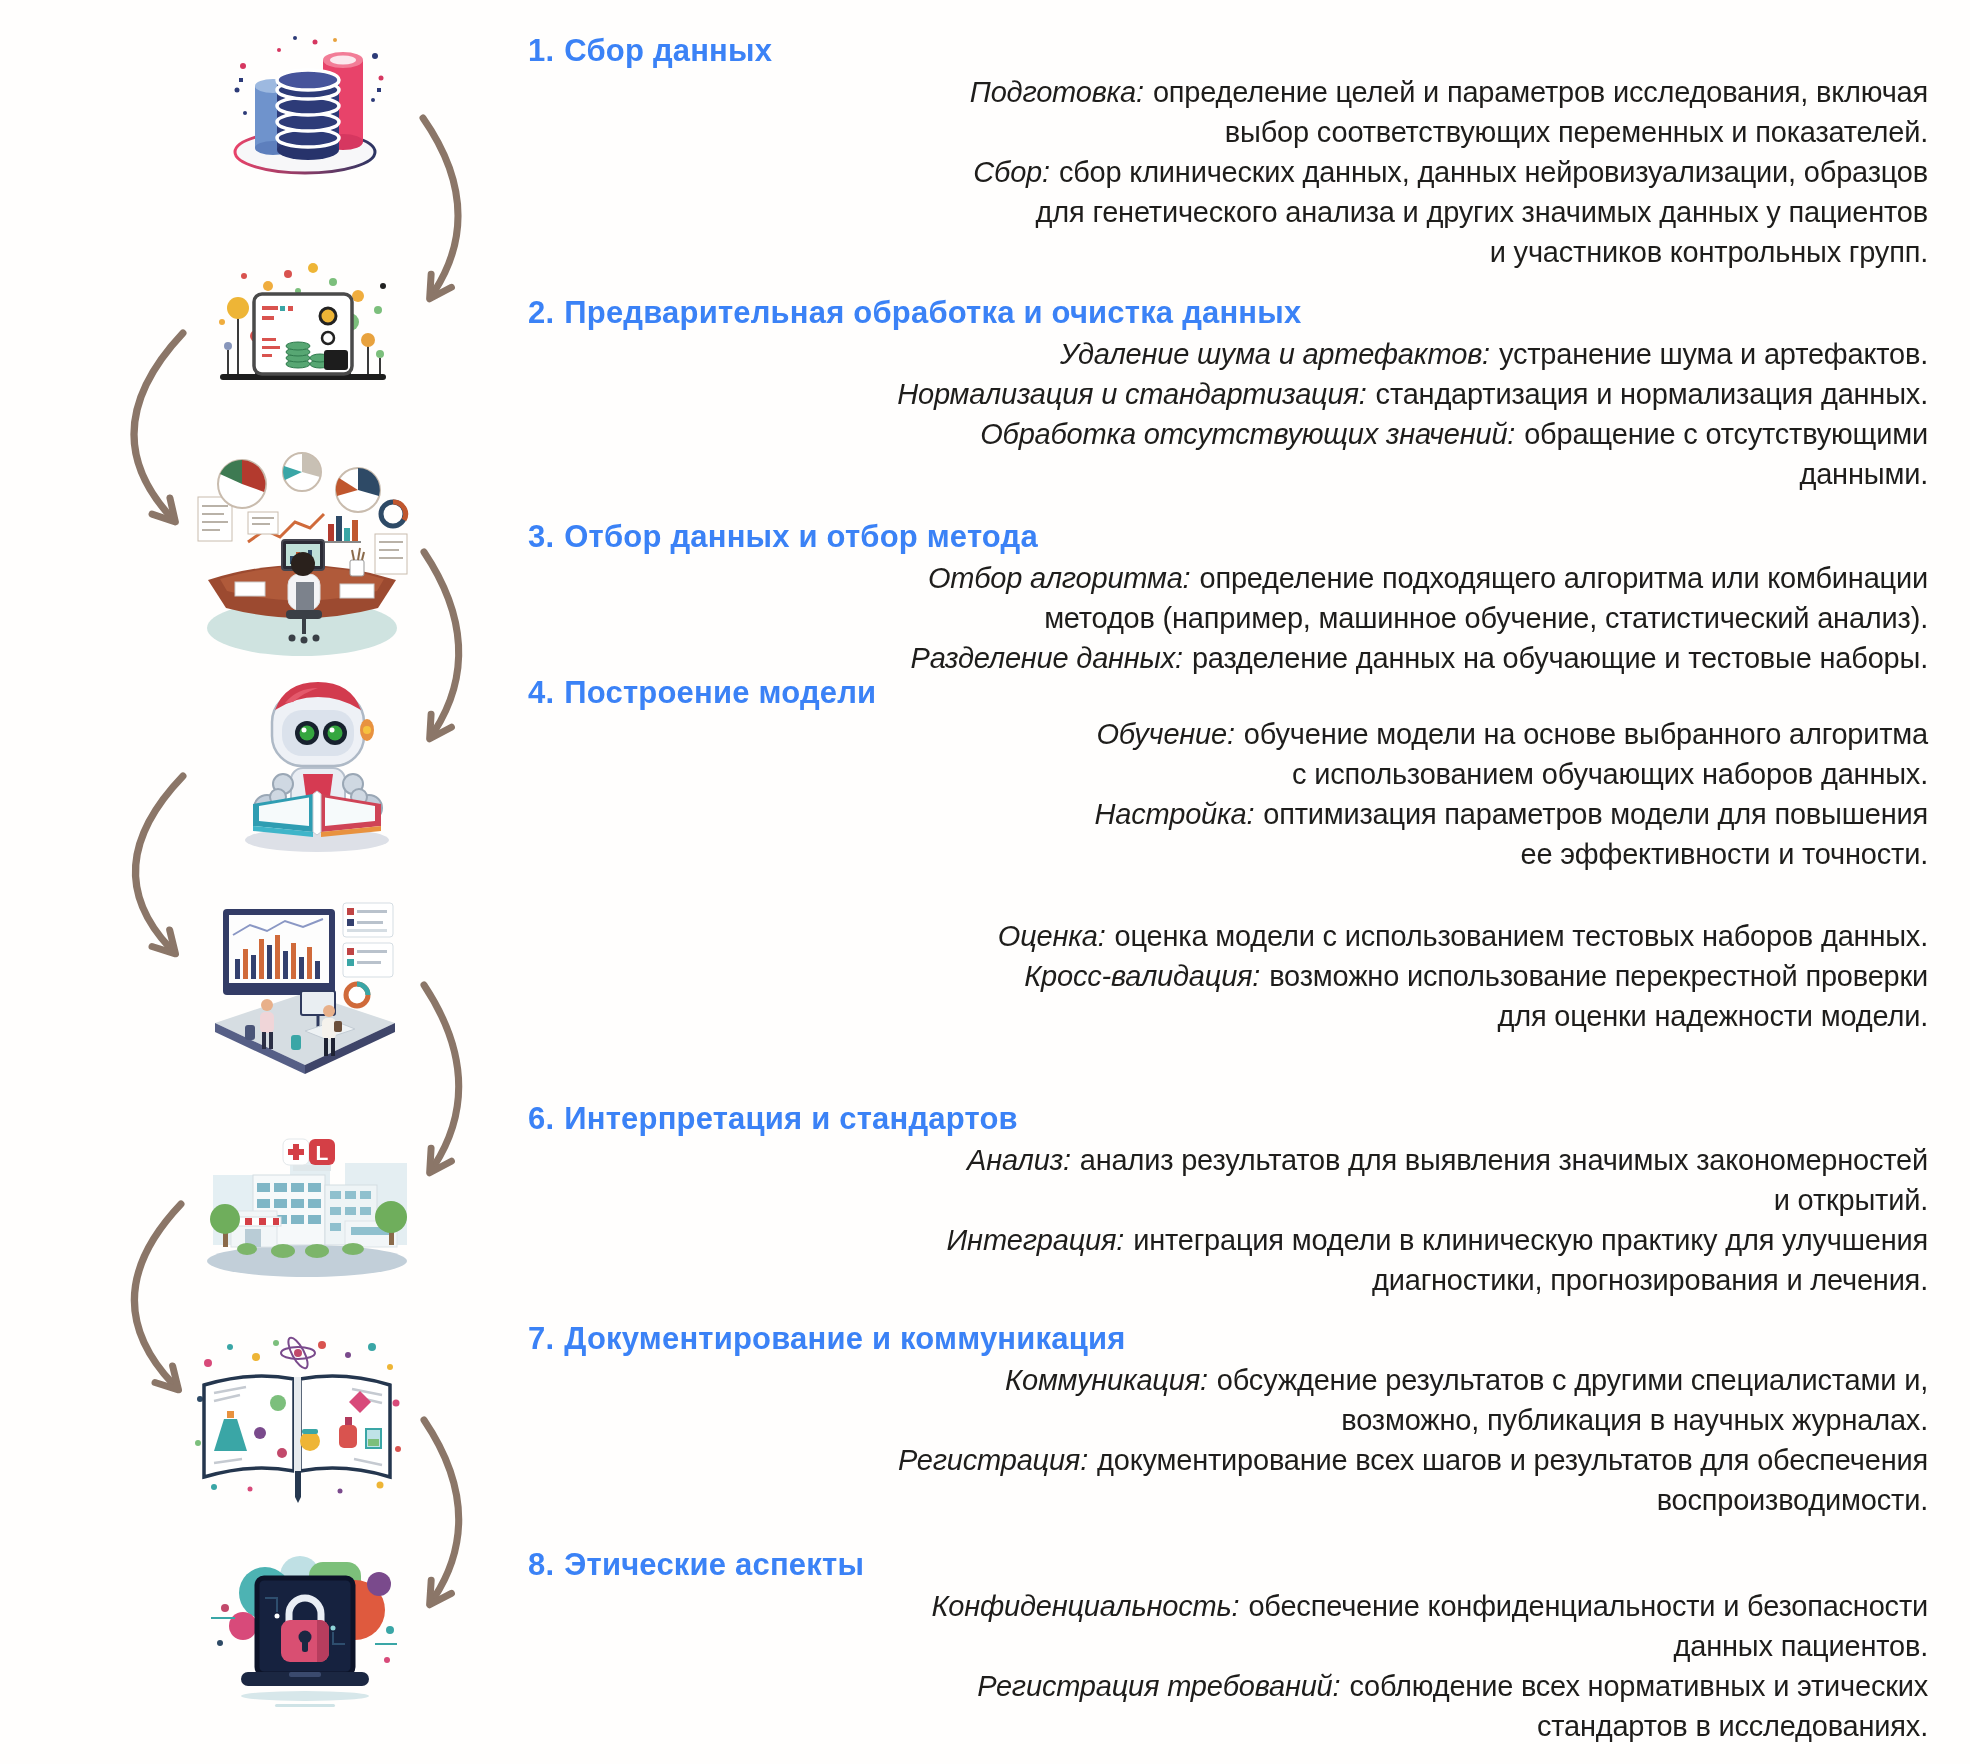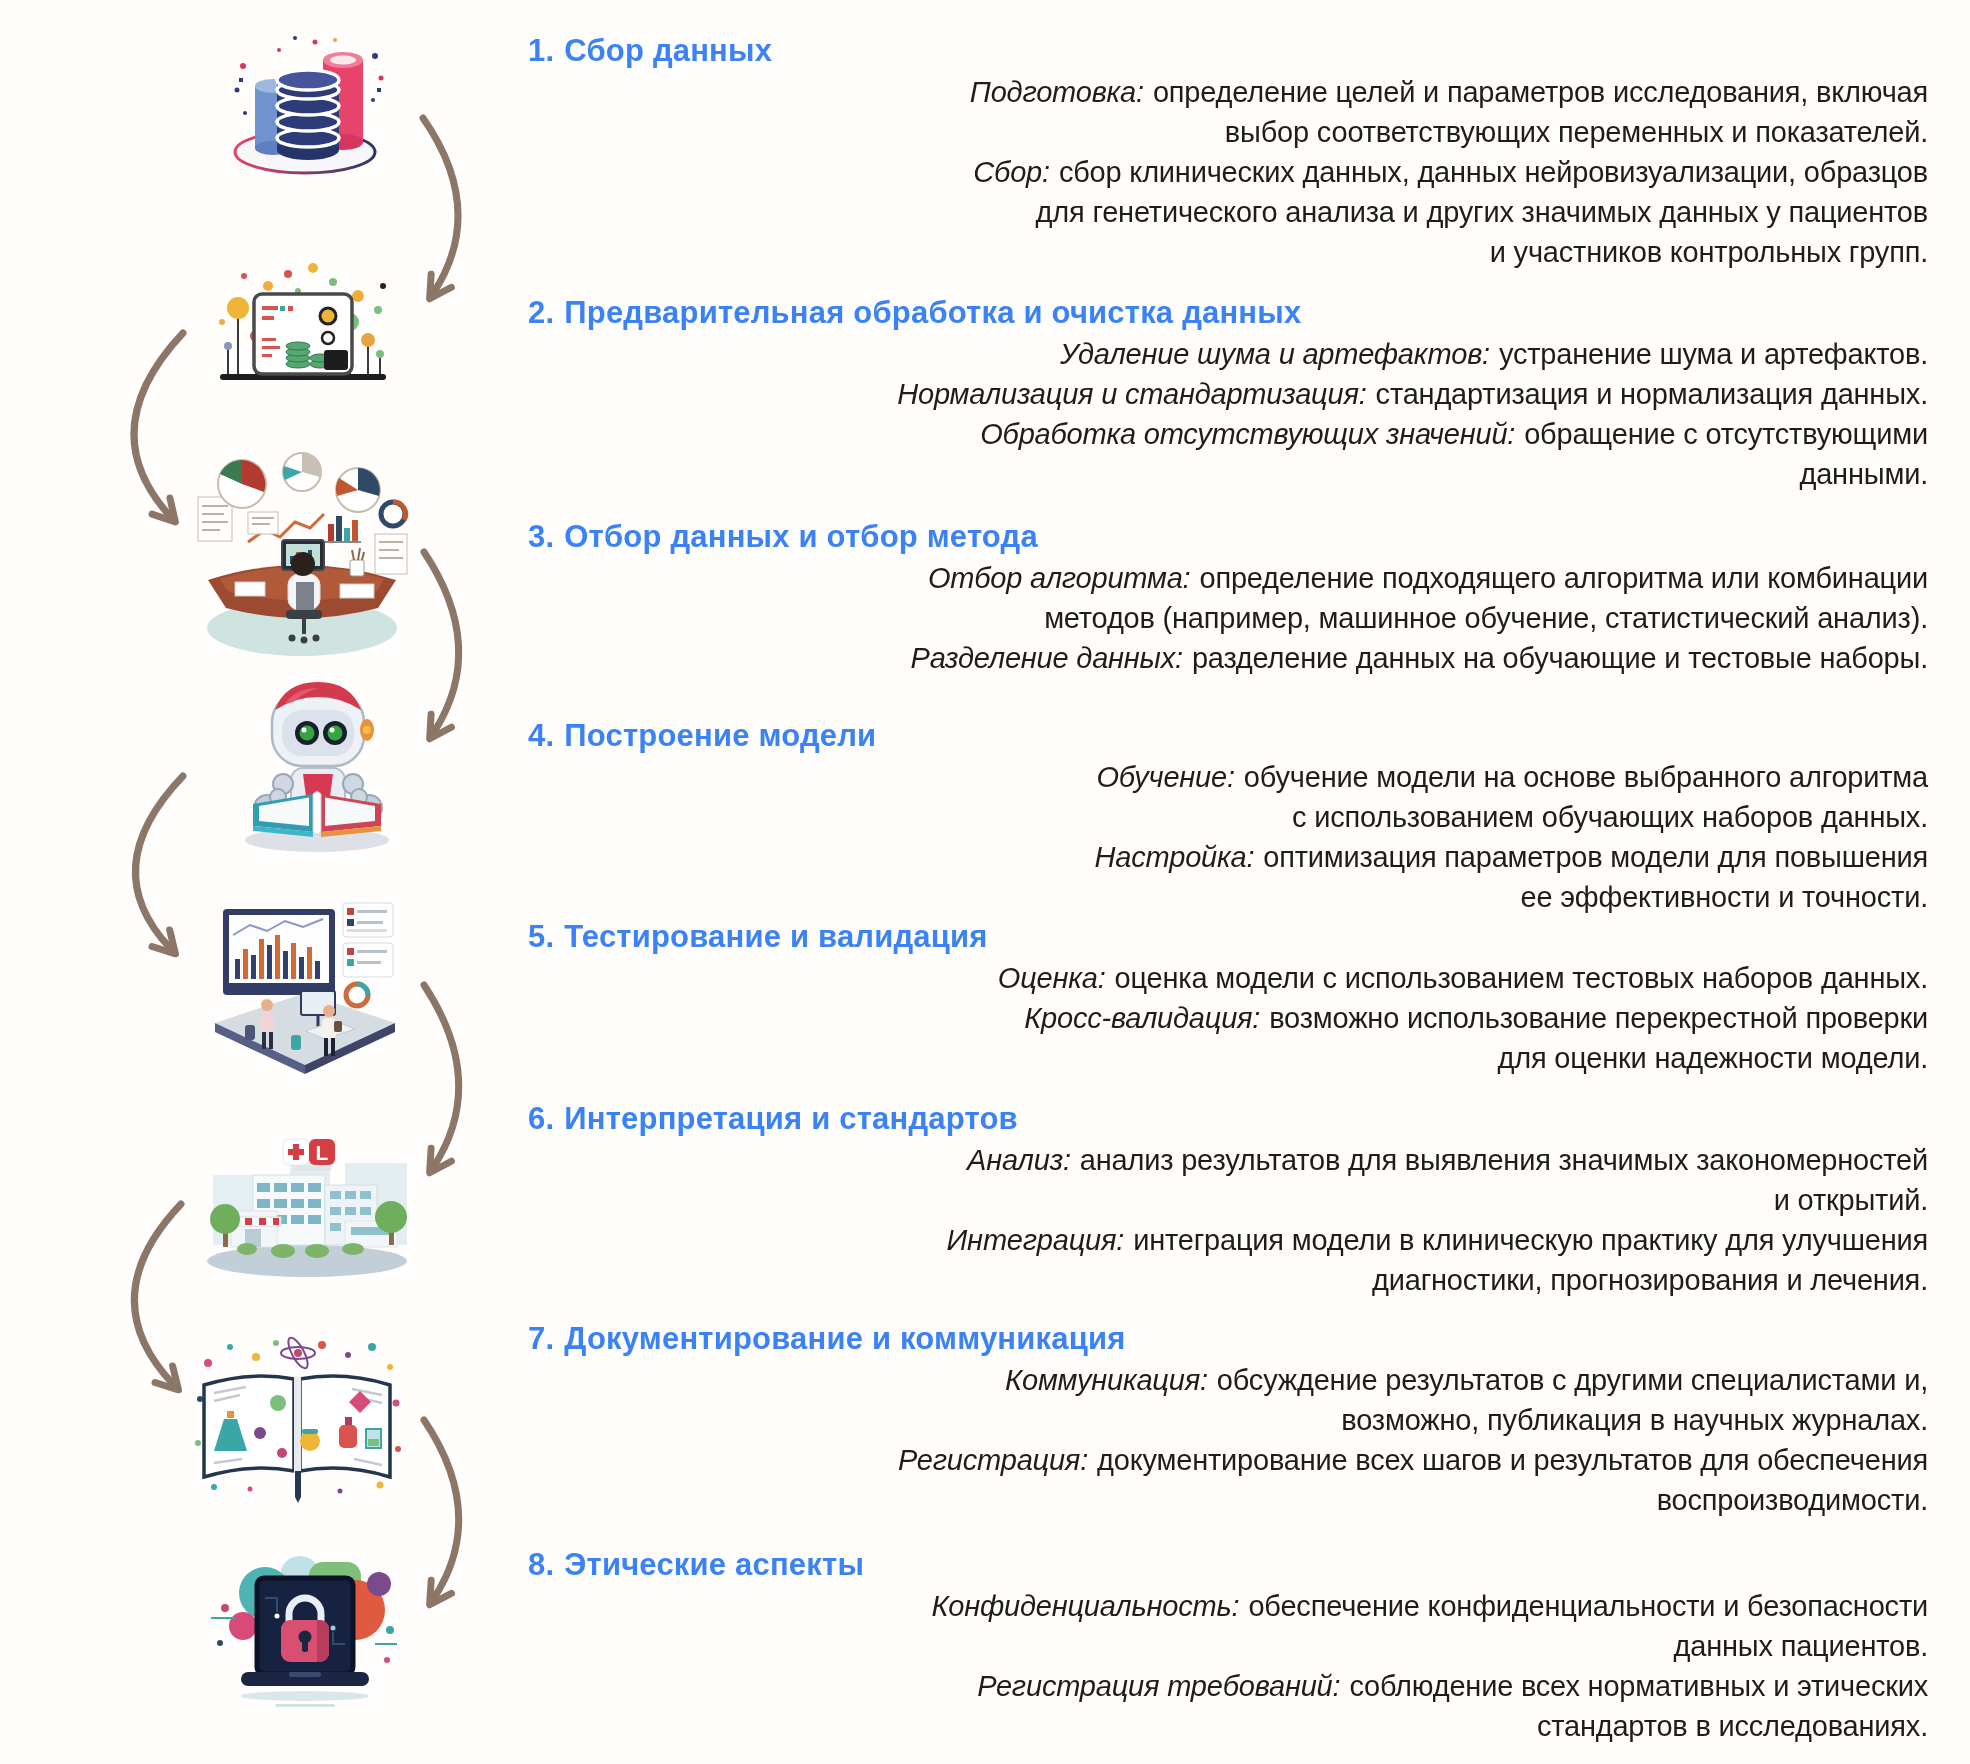--- a/index.html
+++ b/index.html
@@ -485,30 +485,29 @@
 данными.</span></p>
   </div>
 
   <div class="section" style="top:516px">
     <div class="heading"><span class="num">3.</span><span>Отбор данных и отбор метода</span></div>
     <p class="para"><i>Отбор алгоритма:</i><span class="t">определение подходящего алгоритма или комбинации
 методов (например, машинное обучение, статистический анализ).</span></p>
     <p class="para"><i>Разделение данных:</i><span class="t">разделение данных на обучающие и тестовые наборы.</span></p>
   </div>
 
-  <div class="section" style="top:715px">
+  <div class="section" style="top:672px">
     <div class="heading"><span class="num">4.</span><span>Построение модели</span></div>
     <p class="para"><i>Обучение:</i><span class="t">обучение модели на основе выбранного алгоритма
 с использованием обучающих наборов данных.</span></p>
     <p class="para"><i>Настройка:</i><span class="t">оптимизация параметров модели для повышения
 ее эффективности и точности.</span></p>
   </div>
 
   <div class="section" style="top:916px">
-    <div class="heading"><span class="num">5.</span><span>Тестирование и валидация</span></div>
     <p class="para"><i>Оценка:</i><span class="t">оценка модели с использованием тестовых наборов данных.</span></p>
     <p class="para"><i>Кросс-валидация:</i><span class="t">возможно использование перекрестной проверки
 для оценки надежности модели.</span></p>
   </div>
 
   <div class="section" style="top:1098px">
     <div class="heading"><span class="num">6.</span><span>Интерпретация и стандартов</span></div>
     <p class="para"><i>Анализ:</i><span class="t">анализ результатов для выявления значимых закономерностей
 и открытий.</span></p>
     <p class="para"><i>Интеграция:</i><span class="t">интеграция модели в клиническую практику для улучшения

